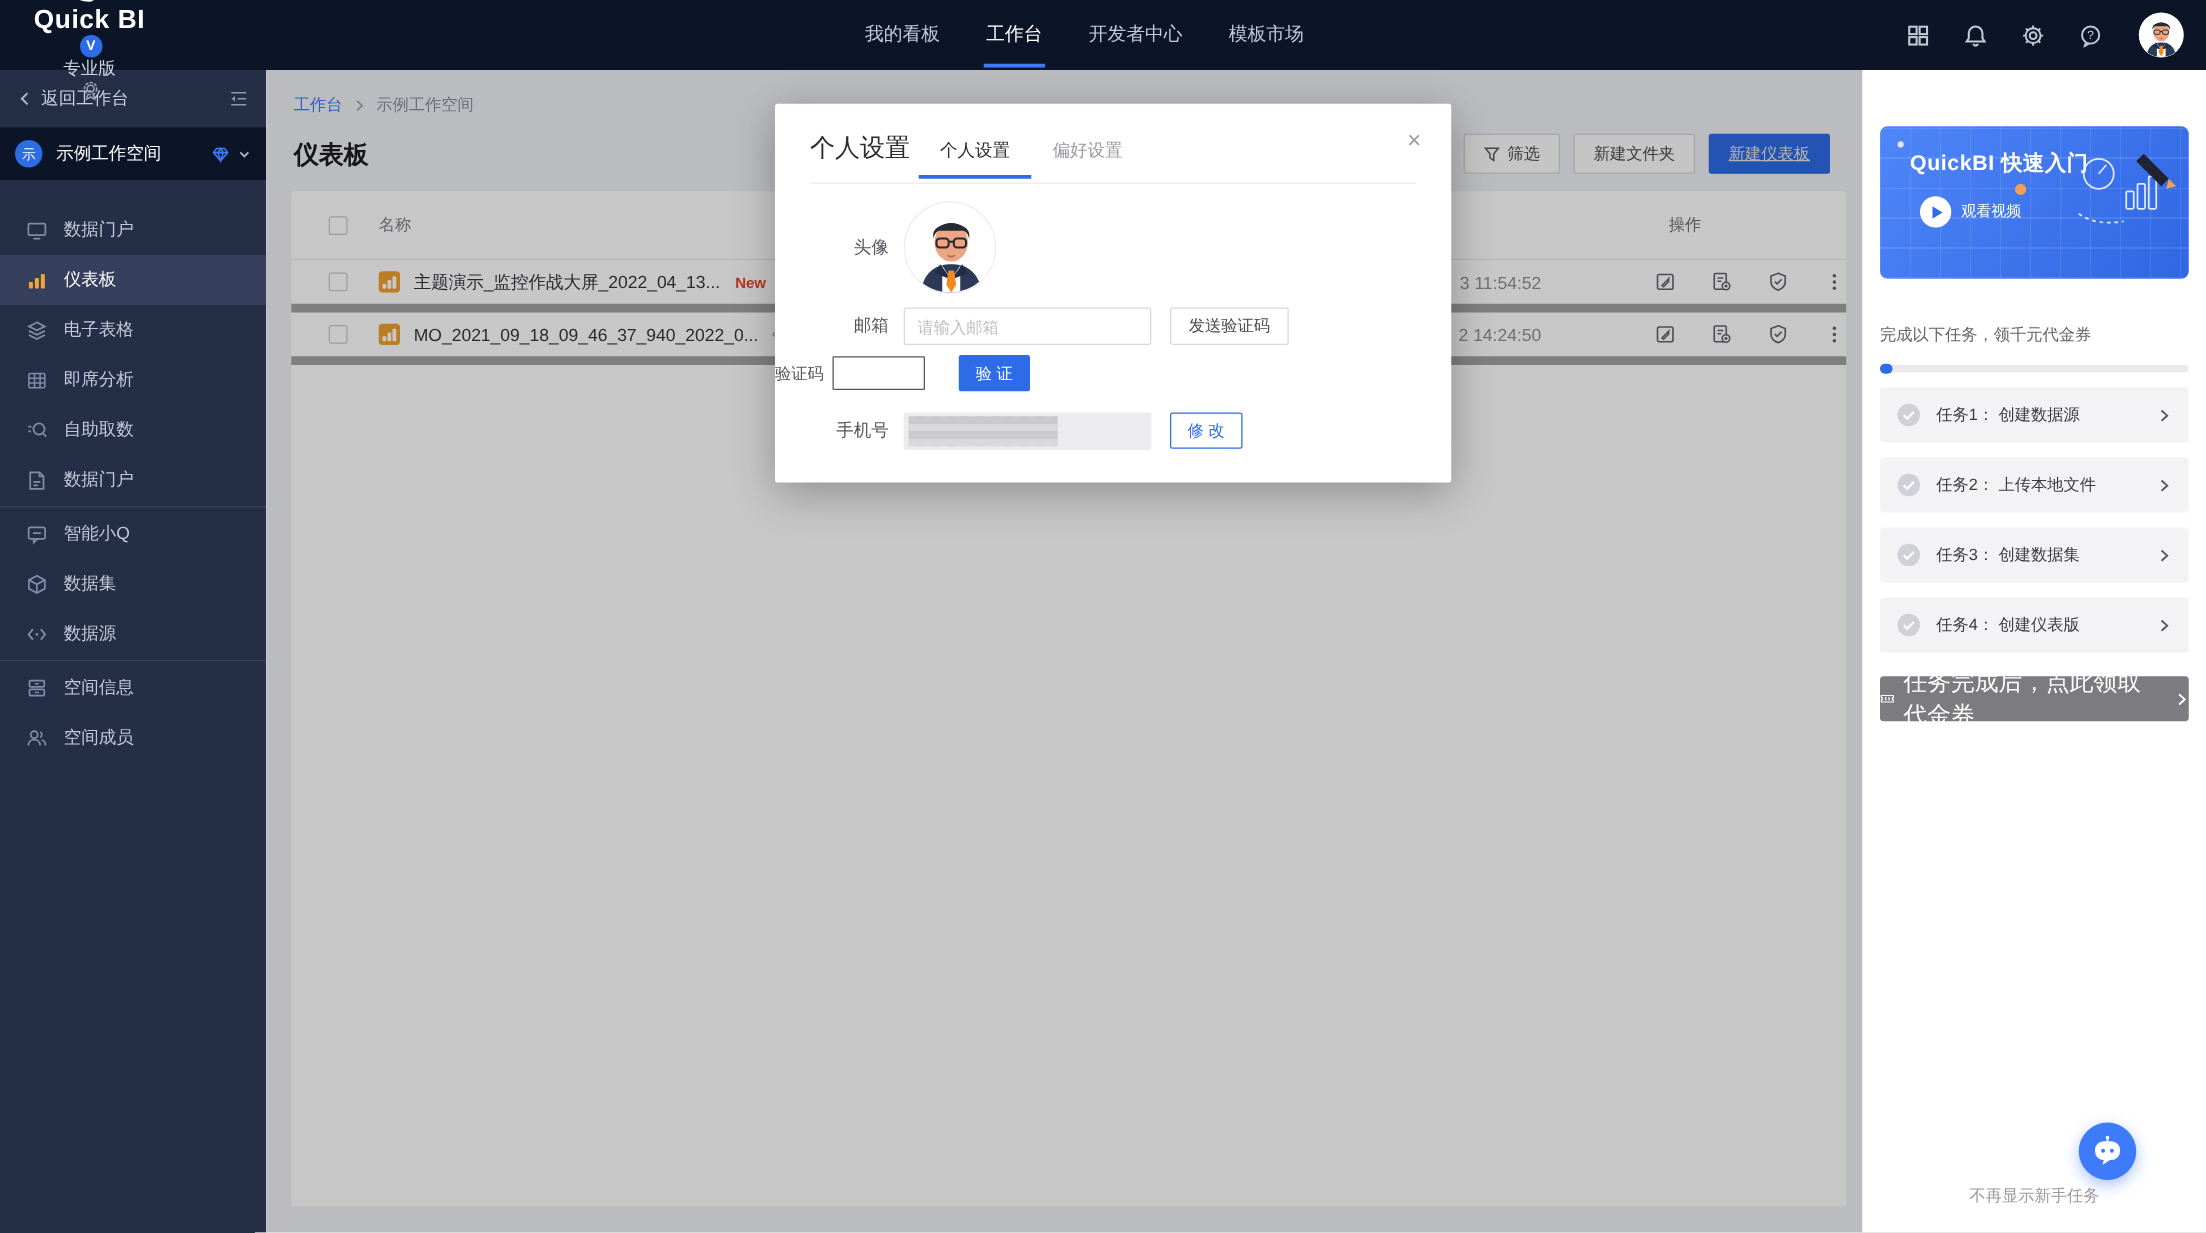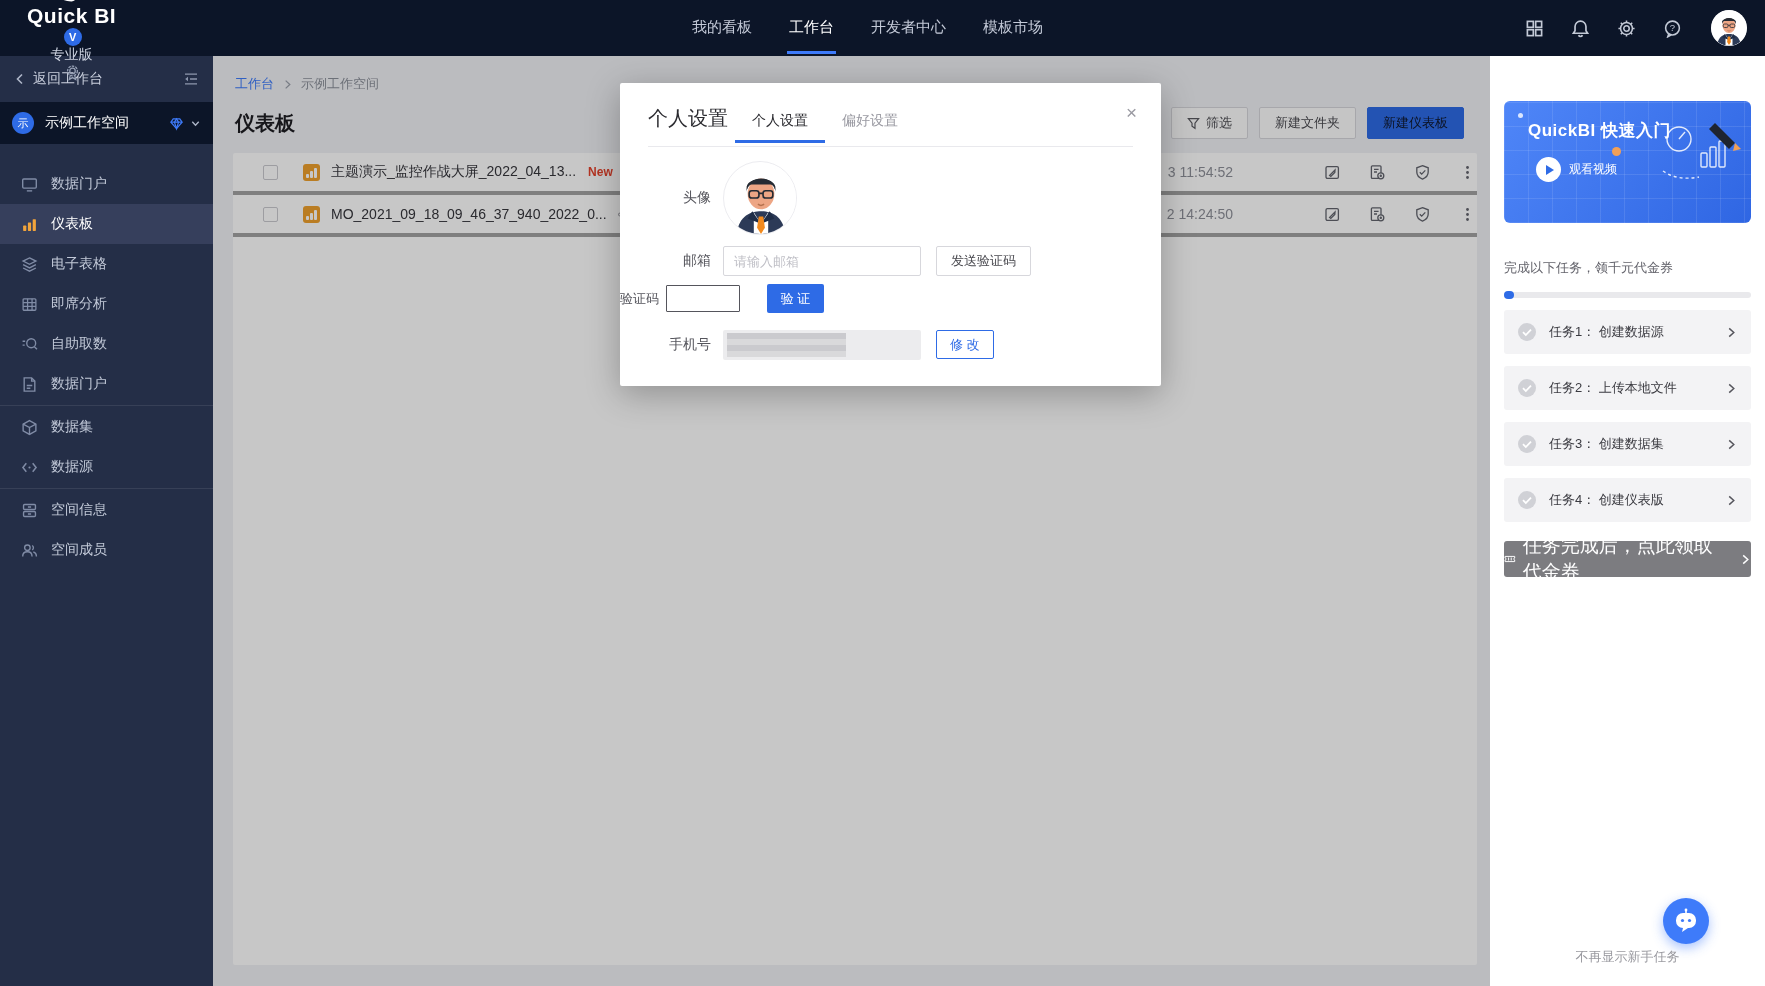--- a/index.html
+++ b/index.html
@@ -50,25 +50,25 @@
   .crumbs { position:absolute; left:22px; top:19px; display:flex; align-items:center; font-size:13px; }
   .crumb-link { color:#3e7bfa; cursor:pointer; }
   .crumb-sep { width:11px; height:11px; color:#9aa0ab; margin:0 8px; }
   .crumb-cur { color:#8b909a; }
   .title-row { position:absolute; left:22px; right:26px; top:50px; height:34px; display:flex; align-items:center; }
   .page-title { font-size:20px; color:#1d1d22; font-weight:bold; }
   .title-actions { margin-left:auto; display:flex; gap:11px; }
   .btn { height:32px; border:1px solid #d7d7dc; background:#fdfdfd; border-radius:2px; font-size:13px; color:#4a4a50;
          display:flex; align-items:center; padding:0 15px; cursor:pointer; }
   .btn .fico { width:13px; height:13px; margin-right:6px; color:#5a5a60; }
-  .btn.primary { background:#2e6be6; border-color:#2e6be6; color:#0f172a; }
+  .btn.primary { background:#2e6be6; border-color:#2e6be6; color:#e5e5e5;text-decoration:underline; }
 
   .card { position:absolute; left:20px; right:13px; top:97px; bottom:21px; background:#fff; border-radius:2px; }
   .t-head { height:55px; display:flex; align-items:center; border-bottom:1px solid #e9e9ed; color:#7e828c; font-size:13px; }
-  .t-row { height:42px; display:flex; align-items:center; border-bottom:4px solid #a3a3a3; font-size:14px; color:#36363c; }
+  .t-row { height:42px; display:flex; align-items:center; border-bottom:7px solid #a3a3a3; font-size:14px; color:#36363c; }
   .col-check { width:70px; padding-left:30px; flex:none; }
   .checkbox { width:15px; height:15px; border:1px solid #c9c9cf; border-radius:2px; background:#fff; display:block; cursor:pointer; }
   .col-name { flex:1; display:flex; align-items:center; min-width:0; }
   .chart-ico { width:17px; height:17px; border-radius:3px; background:#efa12d; margin-right:11px; flex:none;
                display:flex; align-items:flex-end; justify-content:center; gap:1.5px; padding:3px 3px; }
   .chart-ico i { width:2.5px; background:#fff; border-radius:1px; display:block; }
   .row-name { white-space:nowrap; cursor:pointer; }
   .new-badge { color:#e6432d; font-size:12px; font-weight:bold; margin-left:12px; }
   .share-ico { width:13px; height:13px; color:#a9a9af; margin-left:10px; flex:none; }
   .col-time { width:250px; flex:none; text-align:right; padding-right:54px; color:#8e9099; font-size:14px; }
@@ -299,20 +299,28 @@
           <svg class="sico" viewBox="0 0 16 16" fill="none" stroke="currentColor" stroke-width="1.3">
             <path d="M3 1.8h7l3 3v9.4H3z"></path>
               <path d="M10 1.8v3h3"></path>
               <path d="M5.4 9h5.2M5.4 11.5h3.4"></path>
             </svg>
           <span>数据门户</span>
         </div>
         <div class="sb-div"></div>
         <div class="sb-item">
           <svg class="sico" viewBox="0 0 16 16" fill="none" stroke="currentColor" stroke-width="1.3">
+            <rect x="1.8" y="2.8" width="12.4" height="8.6" rx="1.4"></rect>
+              <path d="M5.6 11.4v2.8l3-2.8"></path>
+              <path d="M5 7.1h6"></path>
+            </svg>
+          <span>智能小Q</span>
+        </div>
+        <div class="sb-item">
+          <svg class="sico" viewBox="0 0 16 16" fill="none" stroke="currentColor" stroke-width="1.3">
             <path d="M8 1.5 14 4.8v6.4L8 14.5 2 11.2V4.8Z"></path>
               <path d="M2 4.8 8 8l6-3.2M8 8v6.5"></path>
             </svg>
           <span>数据集</span>
         </div>
         <div class="sb-item">
           <svg class="sico" viewBox="0 0 16 16" fill="none" stroke="currentColor" stroke-width="1.4">
             <path d="M5 4 1.8 8 5 12"></path>
               <path d="M11 4 14.2 8 11 12"></path>
               <circle cx="8" cy="8" r="1" fill="currentColor" stroke="none"></circle>
@@ -360,20 +368,28 @@
           <button class="btn">
               <span>新建文件夹</span>
             </button>
           <button class="btn primary">
               <span>新建仪表板</span>
             </button>
         </div>
       </div>
 
       <div class="card">
+        <div class="t-head">
+          <div class="col-check">
+              <span class="checkbox"></span>
+            </div>
+          <div class="col-name">名称</div>
+          <div class="col-time"></div>
+          <div class="col-actions hdr">操作</div>
+        </div>
 
         <div class="t-row">
           <div class="col-check">
               <span class="checkbox"></span>
             </div>
           <div class="col-name">
             <span class="chart-ico">
                 <i style="height:4px"></i>
                 <i style="height:7px"></i>
                 <i style="height:10px"></i>

